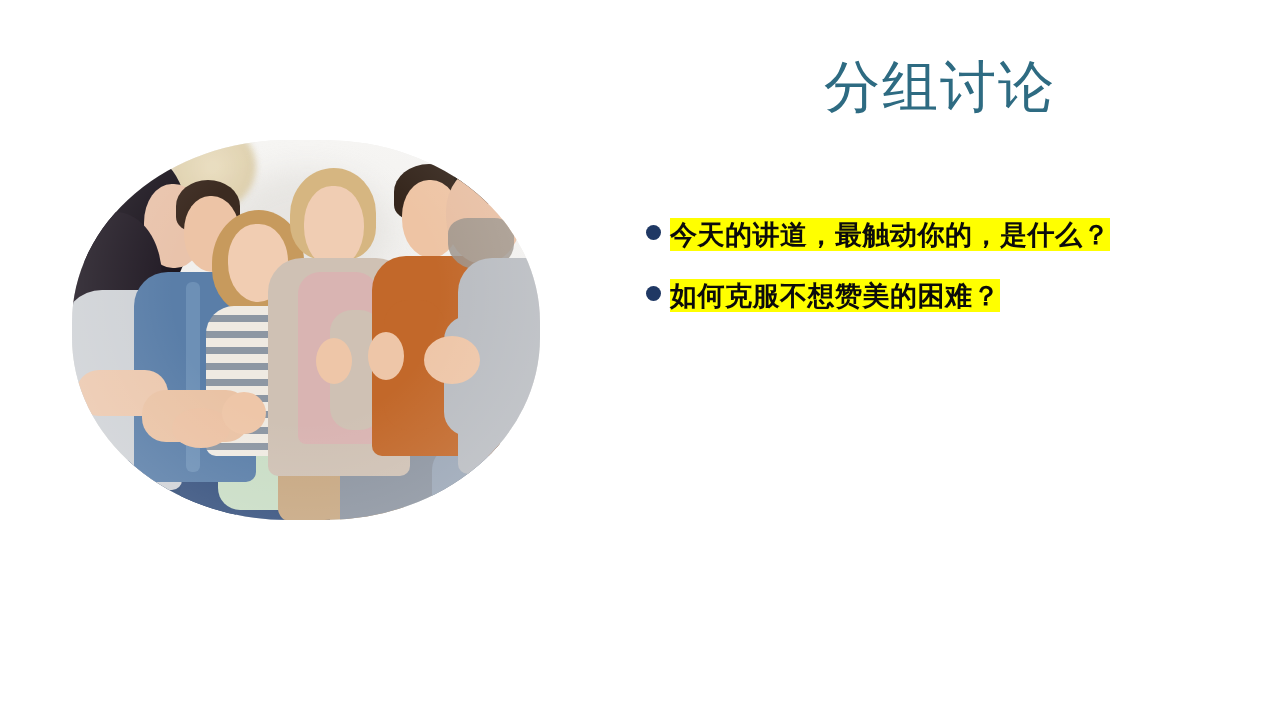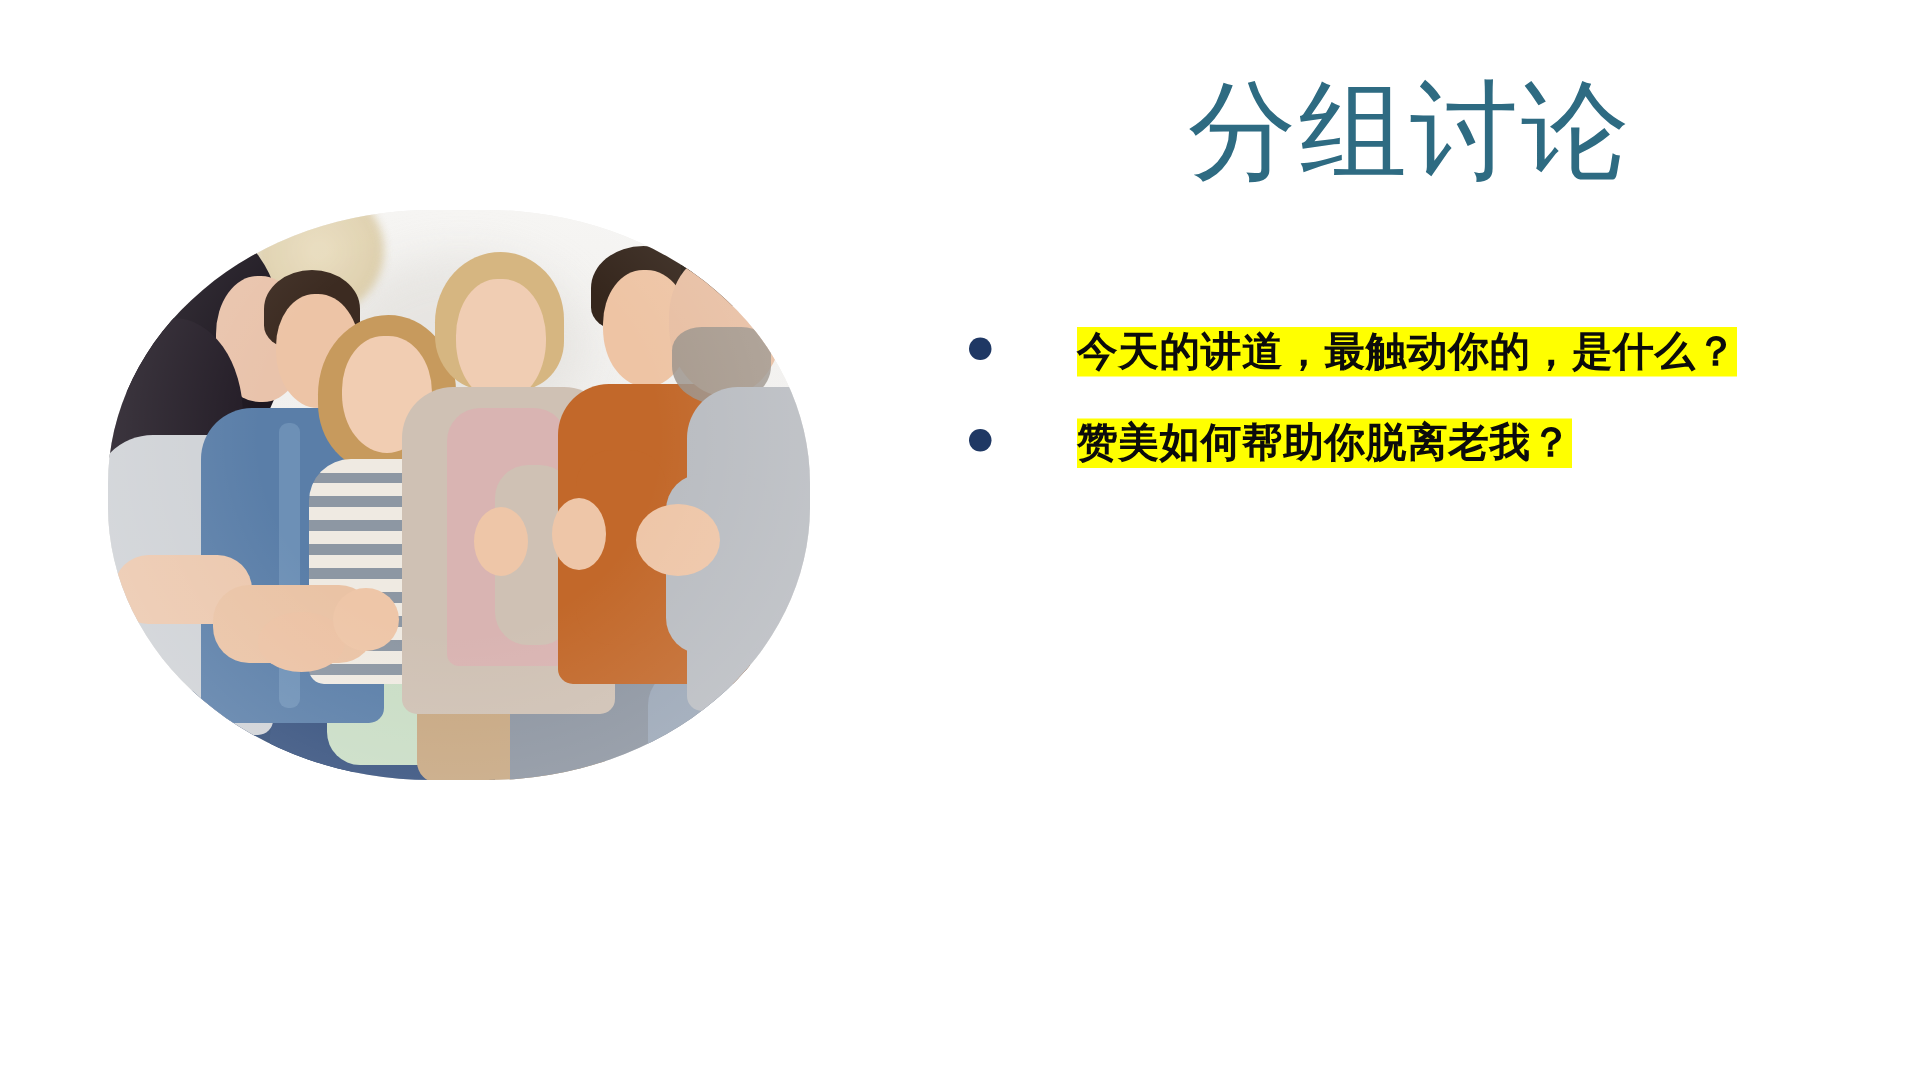--- a/index.html
+++ b/index.html
@@ -23,21 +23,21 @@
     background: #ffffff;
   }
 
   
   #title {
     position: absolute;
     left: 640px;
     top: 54px;
     width: 600px;
     text-align: center;
-    font-size: 72px;
+    font-size: 56px;
     line-height: 66px;
     letter-spacing: 2px;
     color: #2e6b82;
     font-weight: 400;
     white-space: nowrap;
   }
 
   
   #picture-frame {
     position: absolute;
@@ -171,21 +171,20 @@
     line-height: 41px;
     font-weight: bold;
     color: #0b0b0b;
     letter-spacing: 0.5px;
   }
   .bullet-text .hl {
     background: #ffff00;
     box-decoration-break: clone;
     -webkit-box-decoration-break: clone;
     padding: 1px 0;
-    margin-left: 48px;
   }
   #bullet-row-1 .bullet-text { width: 488px; }
   #bullet-row-1 { margin-bottom: 20px; }
   #bullet-row-2 { margin-bottom: 20px; }
 </style>
 </head>
 <body>
 
 <div id="slide">
 
@@ -250,17 +249,17 @@
   <div id="bullets">
 
     <div class="bullet-row" id="bullet-row-1">
       <span class="bullet-dot"></span>
       <span class="bullet-text"><span class="hl">今天的讲道，最触动你的，是什么？</span></span>
     </div>
 
 
     <div class="bullet-row" id="bullet-row-3">
       <span class="bullet-dot"></span>
-      <span class="bullet-text"><span class="hl">赞美如何帮助你脱离老我？</span></span>
+      <span class="bullet-text"><span class="hl">如何克服不想赞美的困难？</span></span>
     </div>
 
   </div>
 </div>
 
 </body></html>

